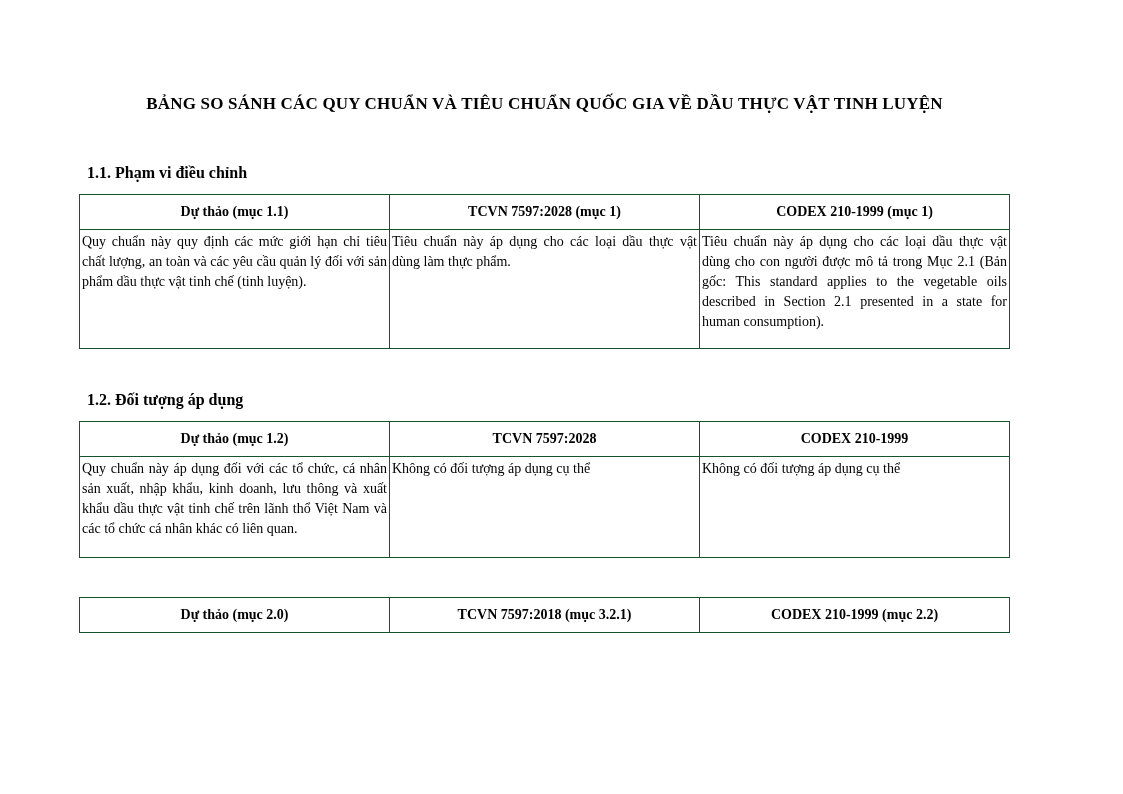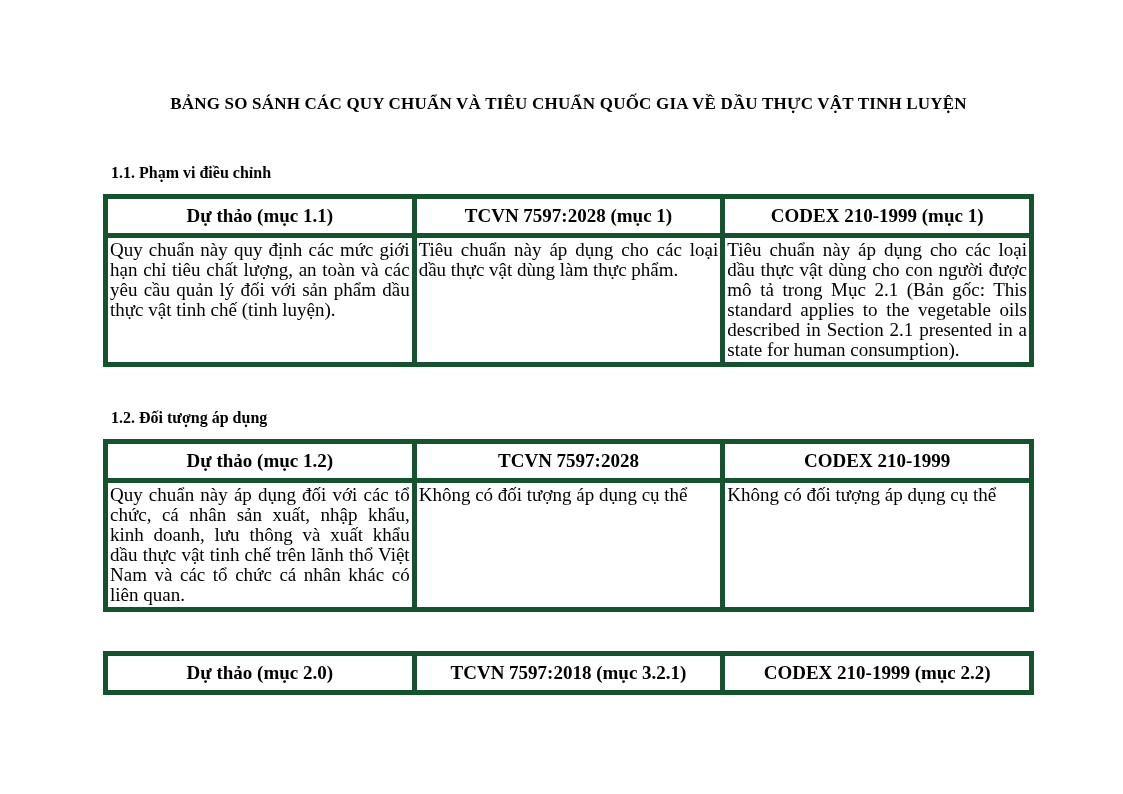--- a/index.html
+++ b/index.html
@@ -11,21 +11,21 @@
   }
   .page {
     position: relative;
     width: 1123px;
     height: 794px;
     background: #ffffff;
     overflow: hidden;
   }
   .content {
     position: absolute;
-    left: 103px;
+    left: 79px;
     top: 0;
     width: 931px;
     padding-top: 94px;
   }
   .doc-title {
     text-align: center;
     font-weight: bold;
     font-size: 17px;
     line-height: 20px;
     margin: 0 0 49px 0;
@@ -43,22 +43,22 @@
     line-height: 19px;
     margin: 0 0 12px 8px;
   }
   table.cmp {
     width: 931px;
     border-collapse: collapse;
     table-layout: fixed;
   }
   table.cmp col { width: 33.333%; }
   table.cmp th, table.cmp td {
-    border: 5px solid #14532d;
-    font-size: 19px;
+    border: 1px solid #14532d;
+    font-size: 14px;
     vertical-align: top;
     padding: 2px 2px;
     overflow: hidden;
   }
   table.cmp th {
     text-align: center;
     font-weight: bold;
     height: 30px;
     vertical-align: middle;
     line-height: 18px;

